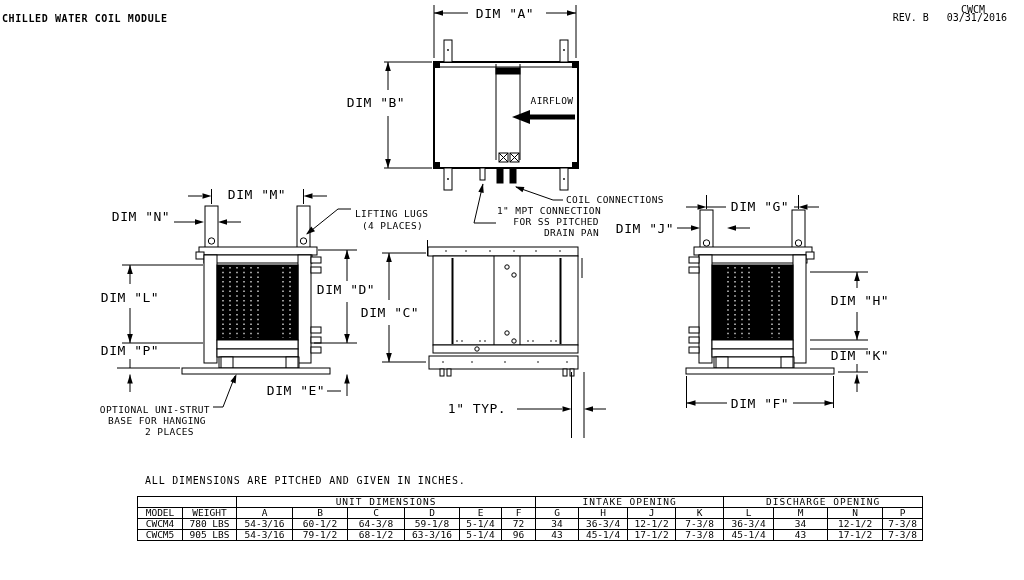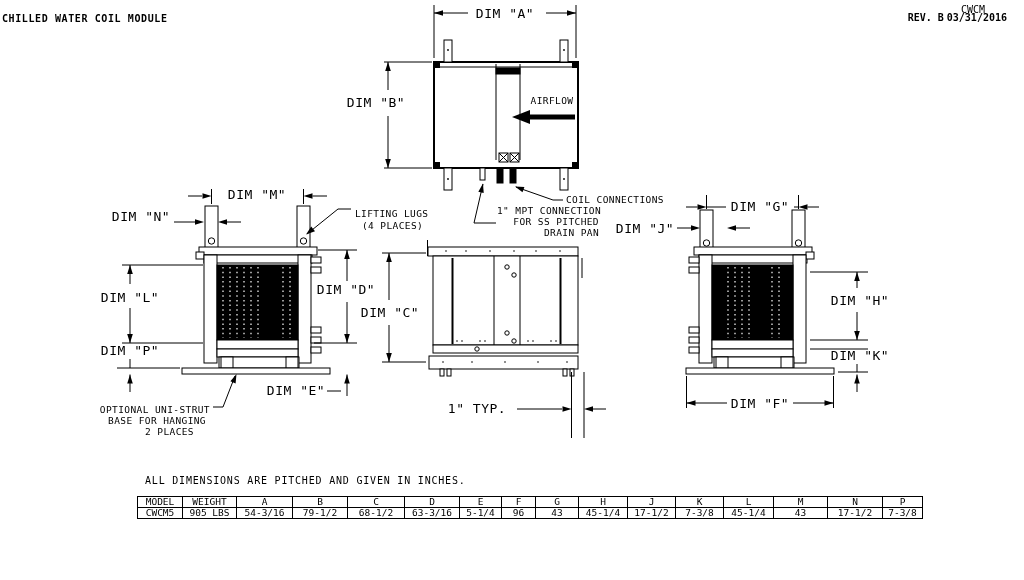--- a/index.html
+++ b/index.html
@@ -1,21 +1,21 @@
 <!DOCTYPE html>
 <html><head>
 <meta charset="utf-8">
 <style>
   html,body{margin:0;padding:0;background:#fff;}
   .canvas{position:relative;width:1024px;height:580px;background:#fff;color:#000;
           font-family:"DejaVu Sans Mono",monospace;overflow:hidden;}
   .title{position:absolute;left:2px;top:13px;font-size:10px;font-weight:bold;letter-spacing:.6px;white-space:nowrap;}
   .docref{position:absolute;right:17px;top:6px;text-align:right;font-size:10px;line-height:8px;}
   .docref .code{margin-right:22px;display:inline-block;}
-  .docref .revline span{margin-left:3px;font-weight:bold;}
+  .docref .revline span{margin-left:18px;}
   .note{position:absolute;left:145px;top:475px;font-size:10px;letter-spacing:.8px;white-space:nowrap;}
   table.dims{position:absolute;left:137px;top:496px;width:780px;border-collapse:collapse;table-layout:fixed;}
   table.dims td, table.dims th{border:1px solid #000;font-size:9.5px;font-weight:normal;text-align:center;
       padding:0;height:10px;line-height:10px;white-space:nowrap;overflow:hidden;font-family:"DejaVu Sans Mono",monospace;}
   table.dims th.grp{letter-spacing:1px;}
   svg.sheet{position:absolute;left:0;top:0;}
   svg .s{stroke:#000;fill:none;stroke-width:1;}
   svg .s2{stroke:#000;fill:none;stroke-width:2;}
   svg .wf{fill:#fff;stroke:#000;stroke-width:1;}
   svg .bf{fill:#000;stroke:#000;stroke-width:1;}
@@ -334,40 +334,64 @@
         <col style="width: 49px;">
         <col style="width: 48px;">
         <col style="width: 48px;">
         <col style="width: 50px;">
         <col style="width: 54px;">
         <col style="width: 55px;">
         <col style="width: 40px;">
       </colgroup>
       <thead>
         <tr>
+          <th colspan="2"></th>
+          <th colspan="6" class="grp">UNIT DIMENSIONS</th>
+          <th colspan="4" class="grp">INTAKE OPENING</th>
+          <th colspan="4" class="grp">DISCHARGE OPENING</th>
+        </tr>
+        <tr>
           <th>MODEL</th>
           <th>WEIGHT</th>
           <th>A</th>
           <th>B</th>
           <th>C</th>
           <th>D</th>
           <th>E</th>
           <th>F</th>
           <th>G</th>
           <th>H</th>
           <th>J</th>
           <th>K</th>
           <th>L</th>
           <th>M</th>
           <th>N</th>
           <th>P</th>
         </tr>
       </thead>
       <tbody>
         <tr>
+          <td>CWCM4</td>
+          <td>780 LBS</td>
+          <td>54-3/16</td>
+          <td>60-1/2</td>
+          <td>64-3/8</td>
+          <td>59-1/8</td>
+          <td>5-1/4</td>
+          <td>72</td>
+          <td>34</td>
+          <td>36-3/4</td>
+          <td>12-1/2</td>
+          <td>7-3/8</td>
+          <td>36-3/4</td>
+          <td>34</td>
+          <td>12-1/2</td>
+          <td>7-3/8</td>
+        </tr>
+        <tr>
           <td>CWCM5</td>
           <td>905 LBS</td>
           <td>54-3/16</td>
           <td>79-1/2</td>
           <td>68-1/2</td>
           <td>63-3/16</td>
           <td>5-1/4</td>
           <td>96</td>
           <td>43</td>
           <td>45-1/4</td>

